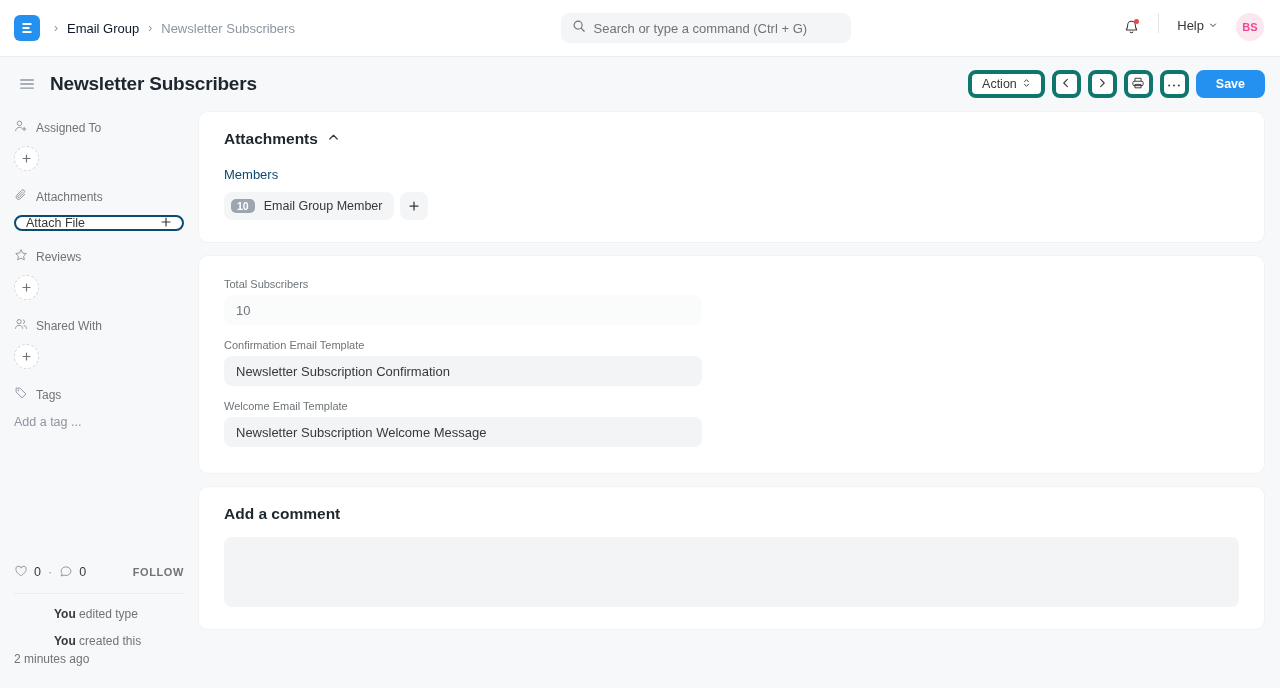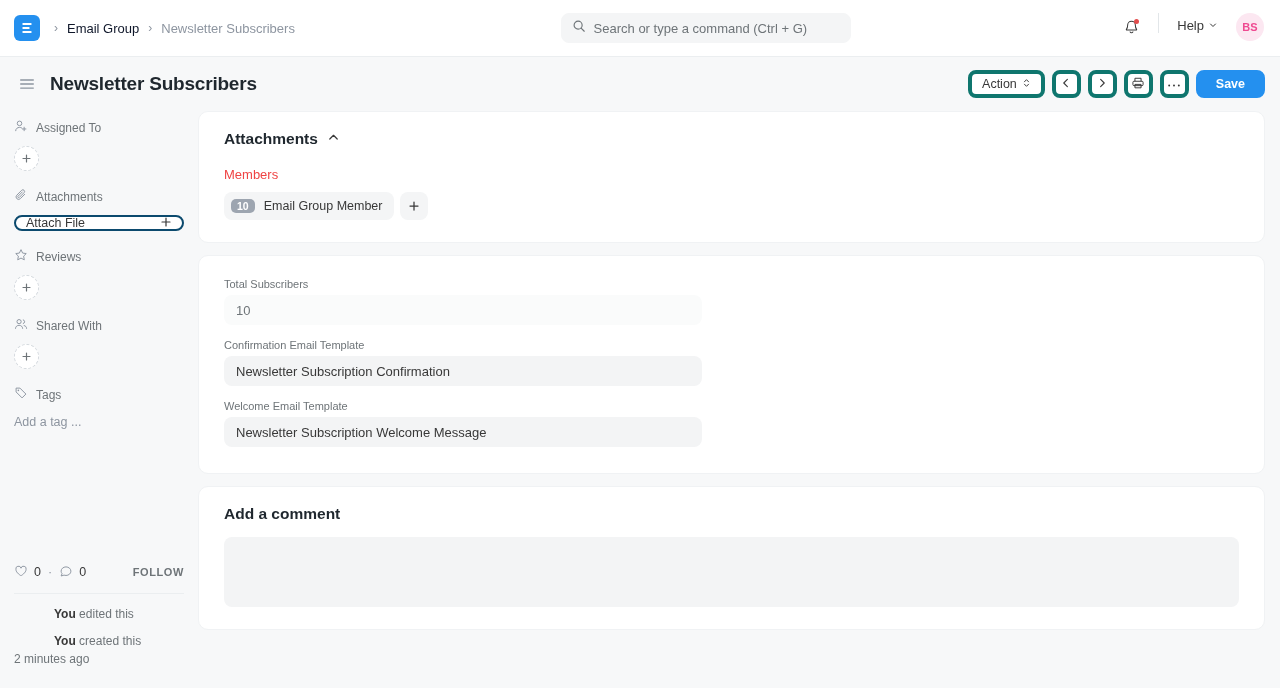--- a/index.html
+++ b/index.html
@@ -152,21 +152,21 @@
   }
   .card {
     background: #ffffff; border: 1px solid #f0f2f4;
     border-radius: 10px; margin-bottom: 12px;
   }
   .card-pad { padding: 18px 25px 22px 25px; }
   .conn-head {
     display: flex; align-items: center; gap: 9px; margin-bottom: 19px;
   }
   .conn-title { font-size: 15.5px; font-weight: 700; color: #1f272e; }
-  .conn-sub { font-size: 13px; color: #ef4444; margin-bottom: 10px; font-weight: 400; }
+  .conn-sub { font-size: 13px; color: #0c4a6e; margin-bottom: 10px; font-weight: 400; }
   .chips { display: flex; align-items: center; gap: 6px; }
   .chip {
     height: 28px; background: #f4f5f6; border-radius: 8px;
     display: flex; align-items: center; gap: 9px; padding: 0 12px 0 7px;
     font-size: 12.5px; color: #383838; cursor: pointer;
   }
   .chip-count {
     background: #9da5b0; color: #ffffff;
     border-radius: 5px; font-size: 10.5px; font-weight: 600;
     padding: 2px 6px; line-height: 1;
@@ -417,21 +417,21 @@
               <path d="M13.6 8.2c0 2.7-2.5 4.9-5.6 4.9-.8 0-1.6-.15-2.3-.4l-3.3 1 1.1-2.7A4.6 4.6 0 012.4 8.2c0-2.7 2.5-4.9 5.6-4.9s5.6 2.2 5.6 4.9z" stroke="#8d95a0" stroke-width="1.1" stroke-linejoin="round"></path>
             </svg>
           </span>
           <span>0</span>
           <span class="follow">FOLLOW</span>
         </div>
 
         <div class="hr"></div>
 
         <div class="activity">
-          <b>You</b><span> edited this</span>
+          <b>You</b><span> edited type</span>
         </div>
         <div class="activity">
           <b>You</b><span> created this</span>
           <div>2 minutes ago</div>
         </div>
       </div>
     </div>
 
     <div class="main">
 

